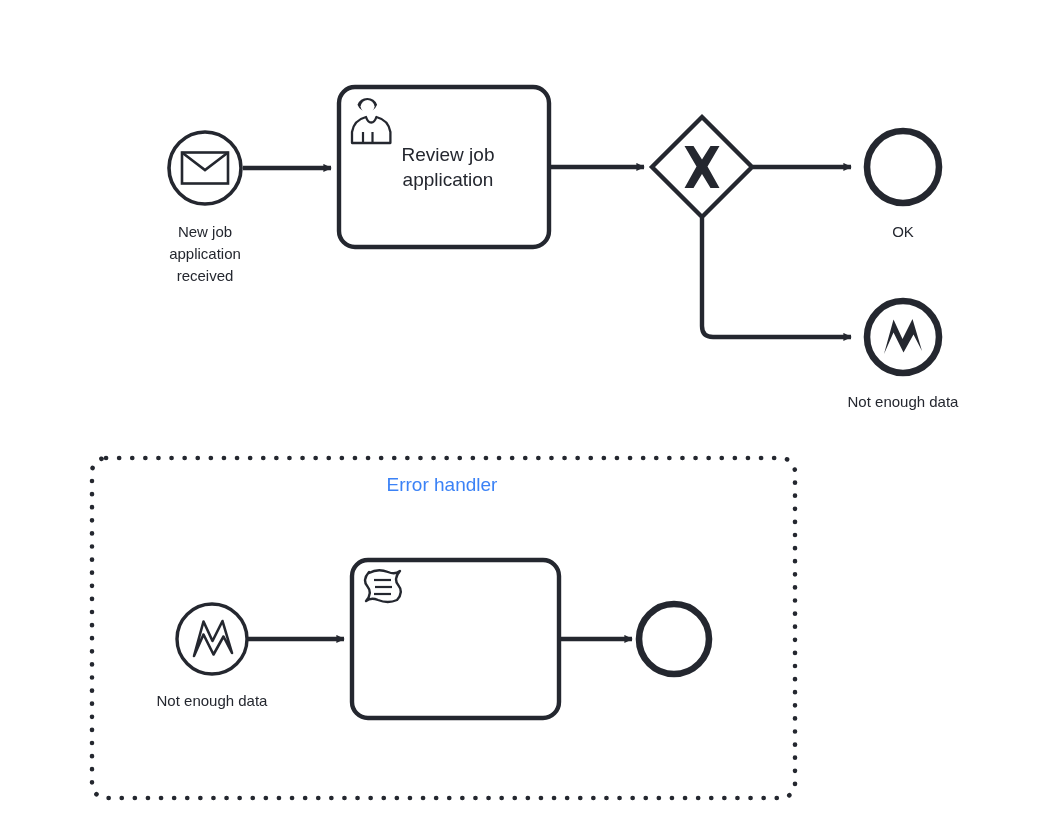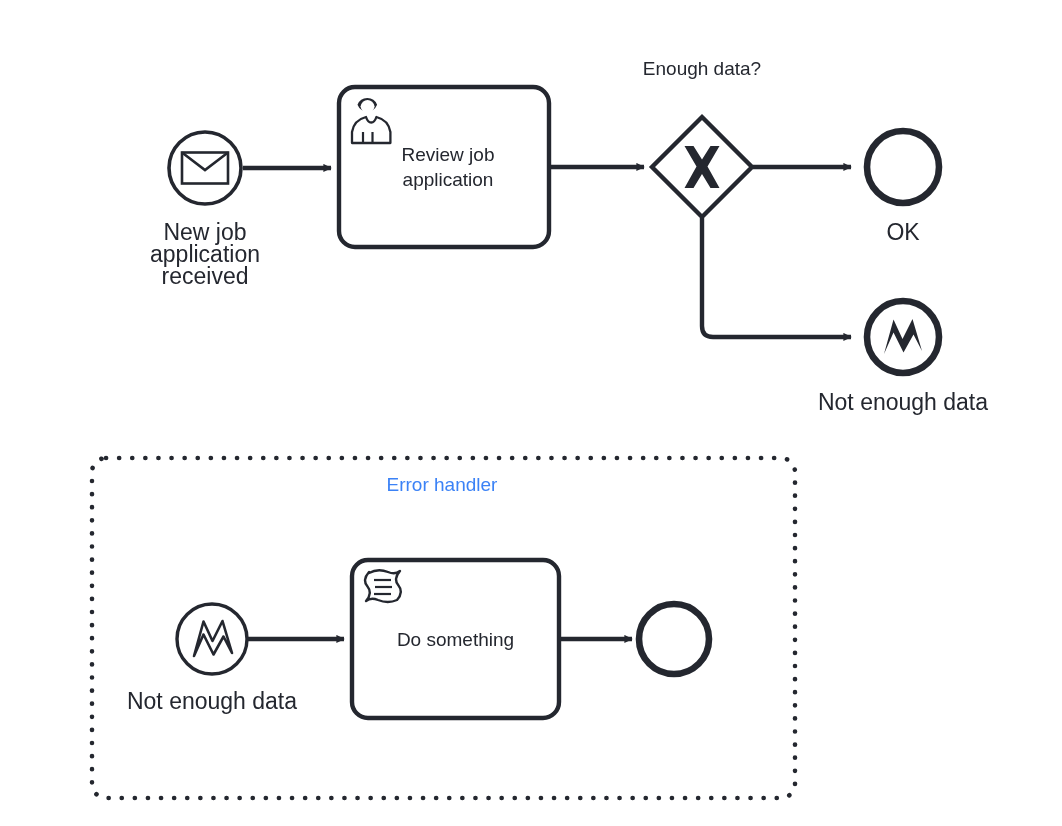--- a/index.html
+++ b/index.html
@@ -24,21 +24,21 @@
     position: absolute;
     top: 0;
     left: 0;
     width: 1062px;
     height: 826px;
   }
   .node-label {
     position: absolute;
     text-align: center;
     font-family: "Liberation Sans", sans-serif;
-    font-size: 23px;
+    font-size: 15px;
     line-height: 22px;
     color: #24272f;
     white-space: pre-line;
     pointer-events: none;
   }
   .task-label {
     position: absolute;
     display: flex;
     align-items: center;
     justify-content: center;
@@ -162,25 +162,23 @@
     </g>
   </svg>
 
   <div class="node-label" style="left:125px; top:221px; width:160px;">New job
 application
 received</div>
 
   <div class="task-label" style="left:343px; top:112px; width:210px; height:110px;">Review job
 application</div>
 
-  <div class="node-label" style="left:592px; top:58px; width:220px; font-size:19px;">Enough data?</div>
 
   <div class="node-label" style="left:823px; top:221px; width:160px;">OK</div>
 
   <div class="node-label" style="left:803px; top:391px; width:200px;">Not enough data</div>
 
   <div class="group-title" style="left:292px; top:473px; width:300px;">Error handler</div>
 
   <div class="node-label" style="left:122px; top:690px; width:180px;">Not enough data</div>
 
-  <div class="task-label" style="left:352px; top:608px; width:207px; height:62px;">Do something</div>
 
 </div>
 
 </body></html>

